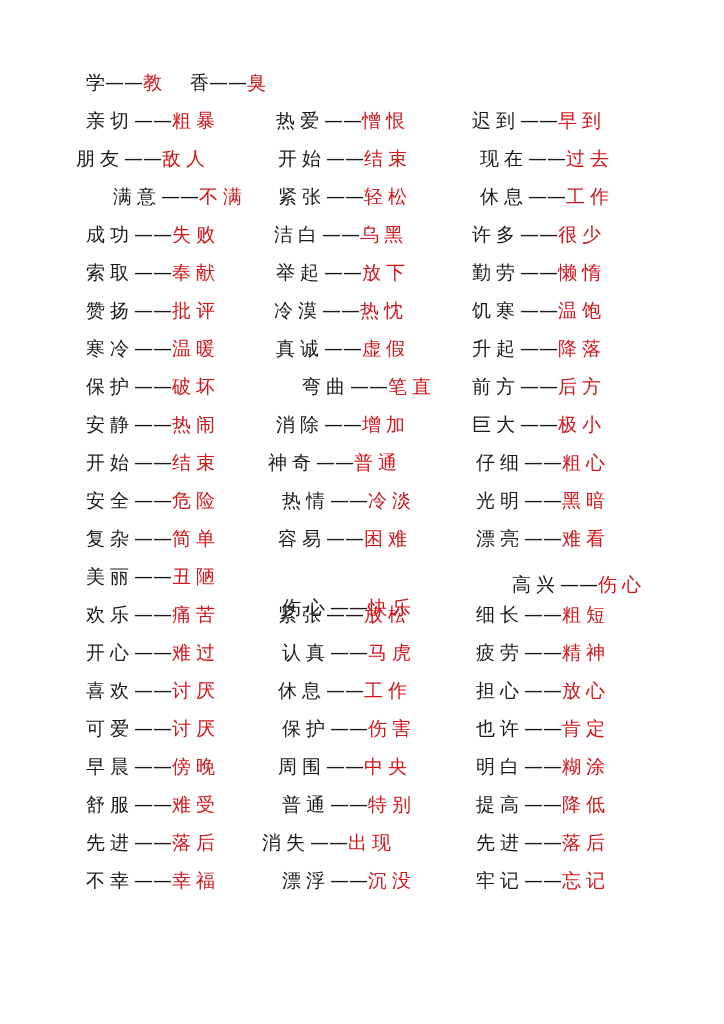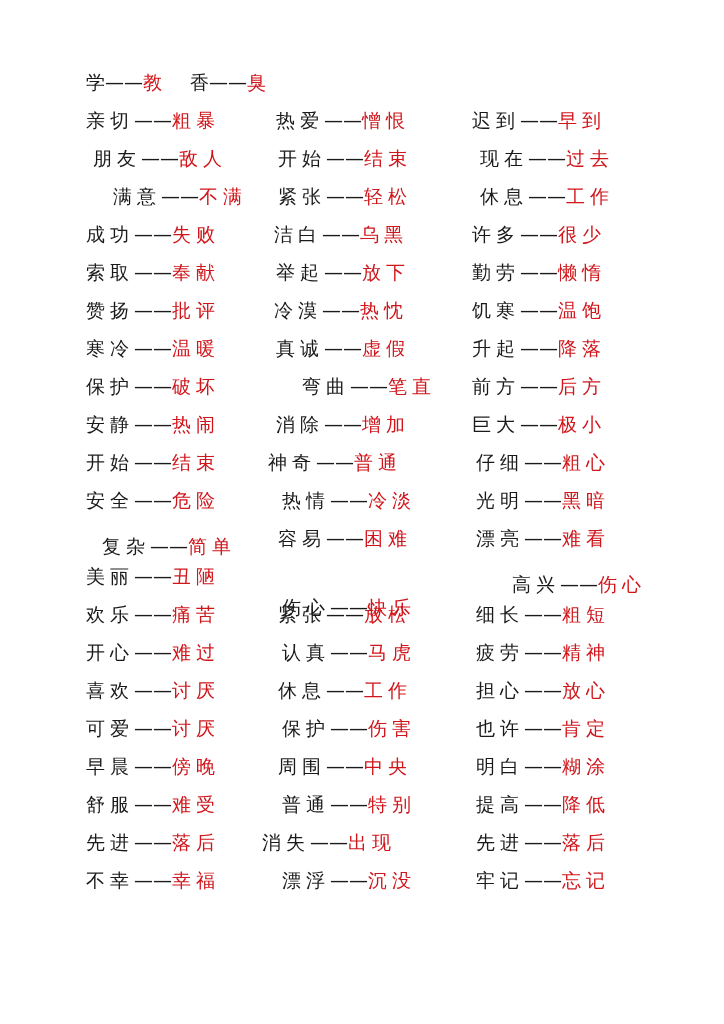--- a/index.html
+++ b/index.html
@@ -21,21 +21,21 @@
       <span class="w">学</span><span class="dash">——</span><span class="a">教</span>
     </span>
     <span class="pair" style="left:190px;top:70px;">
       <span class="w">香</span><span class="dash">——</span><span class="a">臭</span>
     </span>
   </div>
   <div id="rows">
       <span class="pair" style="left: 86px; top: 108px;"><span class="w">亲切</span><span class="dash">——</span><span class="a">粗暴</span></span>
       <span class="pair" style="left: 276px; top: 108px;"><span class="w">热爱</span><span class="dash">——</span><span class="a">憎恨</span></span>
       <span class="pair" style="left: 472px; top: 108px;"><span class="w">迟到</span><span class="dash">——</span><span class="a">早到</span></span>
-      <span class="pair" style="left: 93px; top: 146px;"><span class="w">朋友</span><span class="dash">——</span><span class="a">敌人</span></span>
+      <span class="pair" style="left: 76px; top: 146px;"><span class="w">朋友</span><span class="dash">——</span><span class="a">敌人</span></span>
       <span class="pair" style="left: 278px; top: 146px;"><span class="w">开始</span><span class="dash">——</span><span class="a">结束</span></span>
       <span class="pair" style="left: 480px; top: 146px;"><span class="w">现在</span><span class="dash">——</span><span class="a">过去</span></span>
       <span class="pair" style="left: 86px; top: 184px; margin-left: 27px;"><span class="w">满意</span><span class="dash">——</span><span class="a">不满</span></span>
       <span class="pair" style="left: 278px; top: 184px;"><span class="w">紧张</span><span class="dash">——</span><span class="a">轻松</span></span>
       <span class="pair" style="left: 480px; top: 184px;"><span class="w">休息</span><span class="dash">——</span><span class="a">工作</span></span>
       <span class="pair" style="left: 86px; top: 222px;"><span class="w">成功</span><span class="dash">——</span><span class="a">失败</span></span>
       <span class="pair" style="left: 274px; top: 222px;"><span class="w">洁白</span><span class="dash">——</span><span class="a">乌黑</span></span>
       <span class="pair" style="left: 472px; top: 222px;"><span class="w">许多</span><span class="dash">——</span><span class="a">很少</span></span>
       <span class="pair" style="left: 86px; top: 260px;"><span class="w">索取</span><span class="dash">——</span><span class="a">奉献</span></span>
       <span class="pair" style="left: 276px; top: 260px;"><span class="w">举起</span><span class="dash">——</span><span class="a">放下</span></span>
@@ -51,21 +51,21 @@
       <span class="pair" style="left: 472px; top: 374px;"><span class="w">前方</span><span class="dash">——</span><span class="a">后方</span></span>
       <span class="pair" style="left: 86px; top: 412px;"><span class="w">安静</span><span class="dash">——</span><span class="a">热闹</span></span>
       <span class="pair" style="left: 276px; top: 412px;"><span class="w">消除</span><span class="dash">——</span><span class="a">增加</span></span>
       <span class="pair" style="left: 472px; top: 412px;"><span class="w">巨大</span><span class="dash">——</span><span class="a">极小</span></span>
       <span class="pair" style="left: 86px; top: 450px;"><span class="w">开始</span><span class="dash">——</span><span class="a">结束</span></span>
       <span class="pair" style="left: 268px; top: 450px;"><span class="w">神奇</span><span class="dash">——</span><span class="a">普通</span></span>
       <span class="pair" style="left: 476px; top: 450px;"><span class="w">仔细</span><span class="dash">——</span><span class="a">粗心</span></span>
       <span class="pair" style="left: 86px; top: 488px;"><span class="w">安全</span><span class="dash">——</span><span class="a">危险</span></span>
       <span class="pair" style="left: 282px; top: 488px;"><span class="w">热情</span><span class="dash">——</span><span class="a">冷淡</span></span>
       <span class="pair" style="left: 476px; top: 488px;"><span class="w">光明</span><span class="dash">——</span><span class="a">黑暗</span></span>
-      <span class="pair" style="left: 102px; top: 526px; margin-top: 8px;"><span class="w">复杂</span><span class="dash">——</span><span class="a">简单</span></span>
+      <span class="pair" style="left: 86px; top: 526px;"><span class="w">复杂</span><span class="dash">——</span><span class="a">简单</span></span>
       <span class="pair" style="left: 278px; top: 526px;"><span class="w">容易</span><span class="dash">——</span><span class="a">困难</span></span>
       <span class="pair" style="left: 476px; top: 526px;"><span class="w">漂亮</span><span class="dash">——</span><span class="a">难看</span></span>
       <span class="pair" style="left: 86px; top: 564px; text-align: right;"><span class="w">美丽</span><span class="dash">——</span><span class="a">丑陋</span></span>
       <span class="pair" style="left: 282px; top: 564px; margin-top: 31px;"><span class="w">伤心</span><span class="dash">——</span><span class="a">快乐</span></span>
       <span class="pair" style="left: 476px; top: 572px; margin-left: 36px;"><span class="w">高兴</span><span class="dash">——</span><span class="a">伤心</span></span>
       <span class="pair" style="left: 86px; top: 602px;"><span class="w">欢乐</span><span class="dash">——</span><span class="a">痛苦</span></span>
       <span class="pair" style="left: 278px; top: 602px;"><span class="w">紧张</span><span class="dash">——</span><span class="a">放松</span></span>
       <span class="pair" style="left: 476px; top: 602px;"><span class="w">细长</span><span class="dash">——</span><span class="a">粗短</span></span>
       <span class="pair" style="left: 86px; top: 640px;"><span class="w">开心</span><span class="dash">——</span><span class="a">难过</span></span>
       <span class="pair" style="left: 282px; top: 640px;"><span class="w">认真</span><span class="dash">——</span><span class="a">马虎</span></span>

